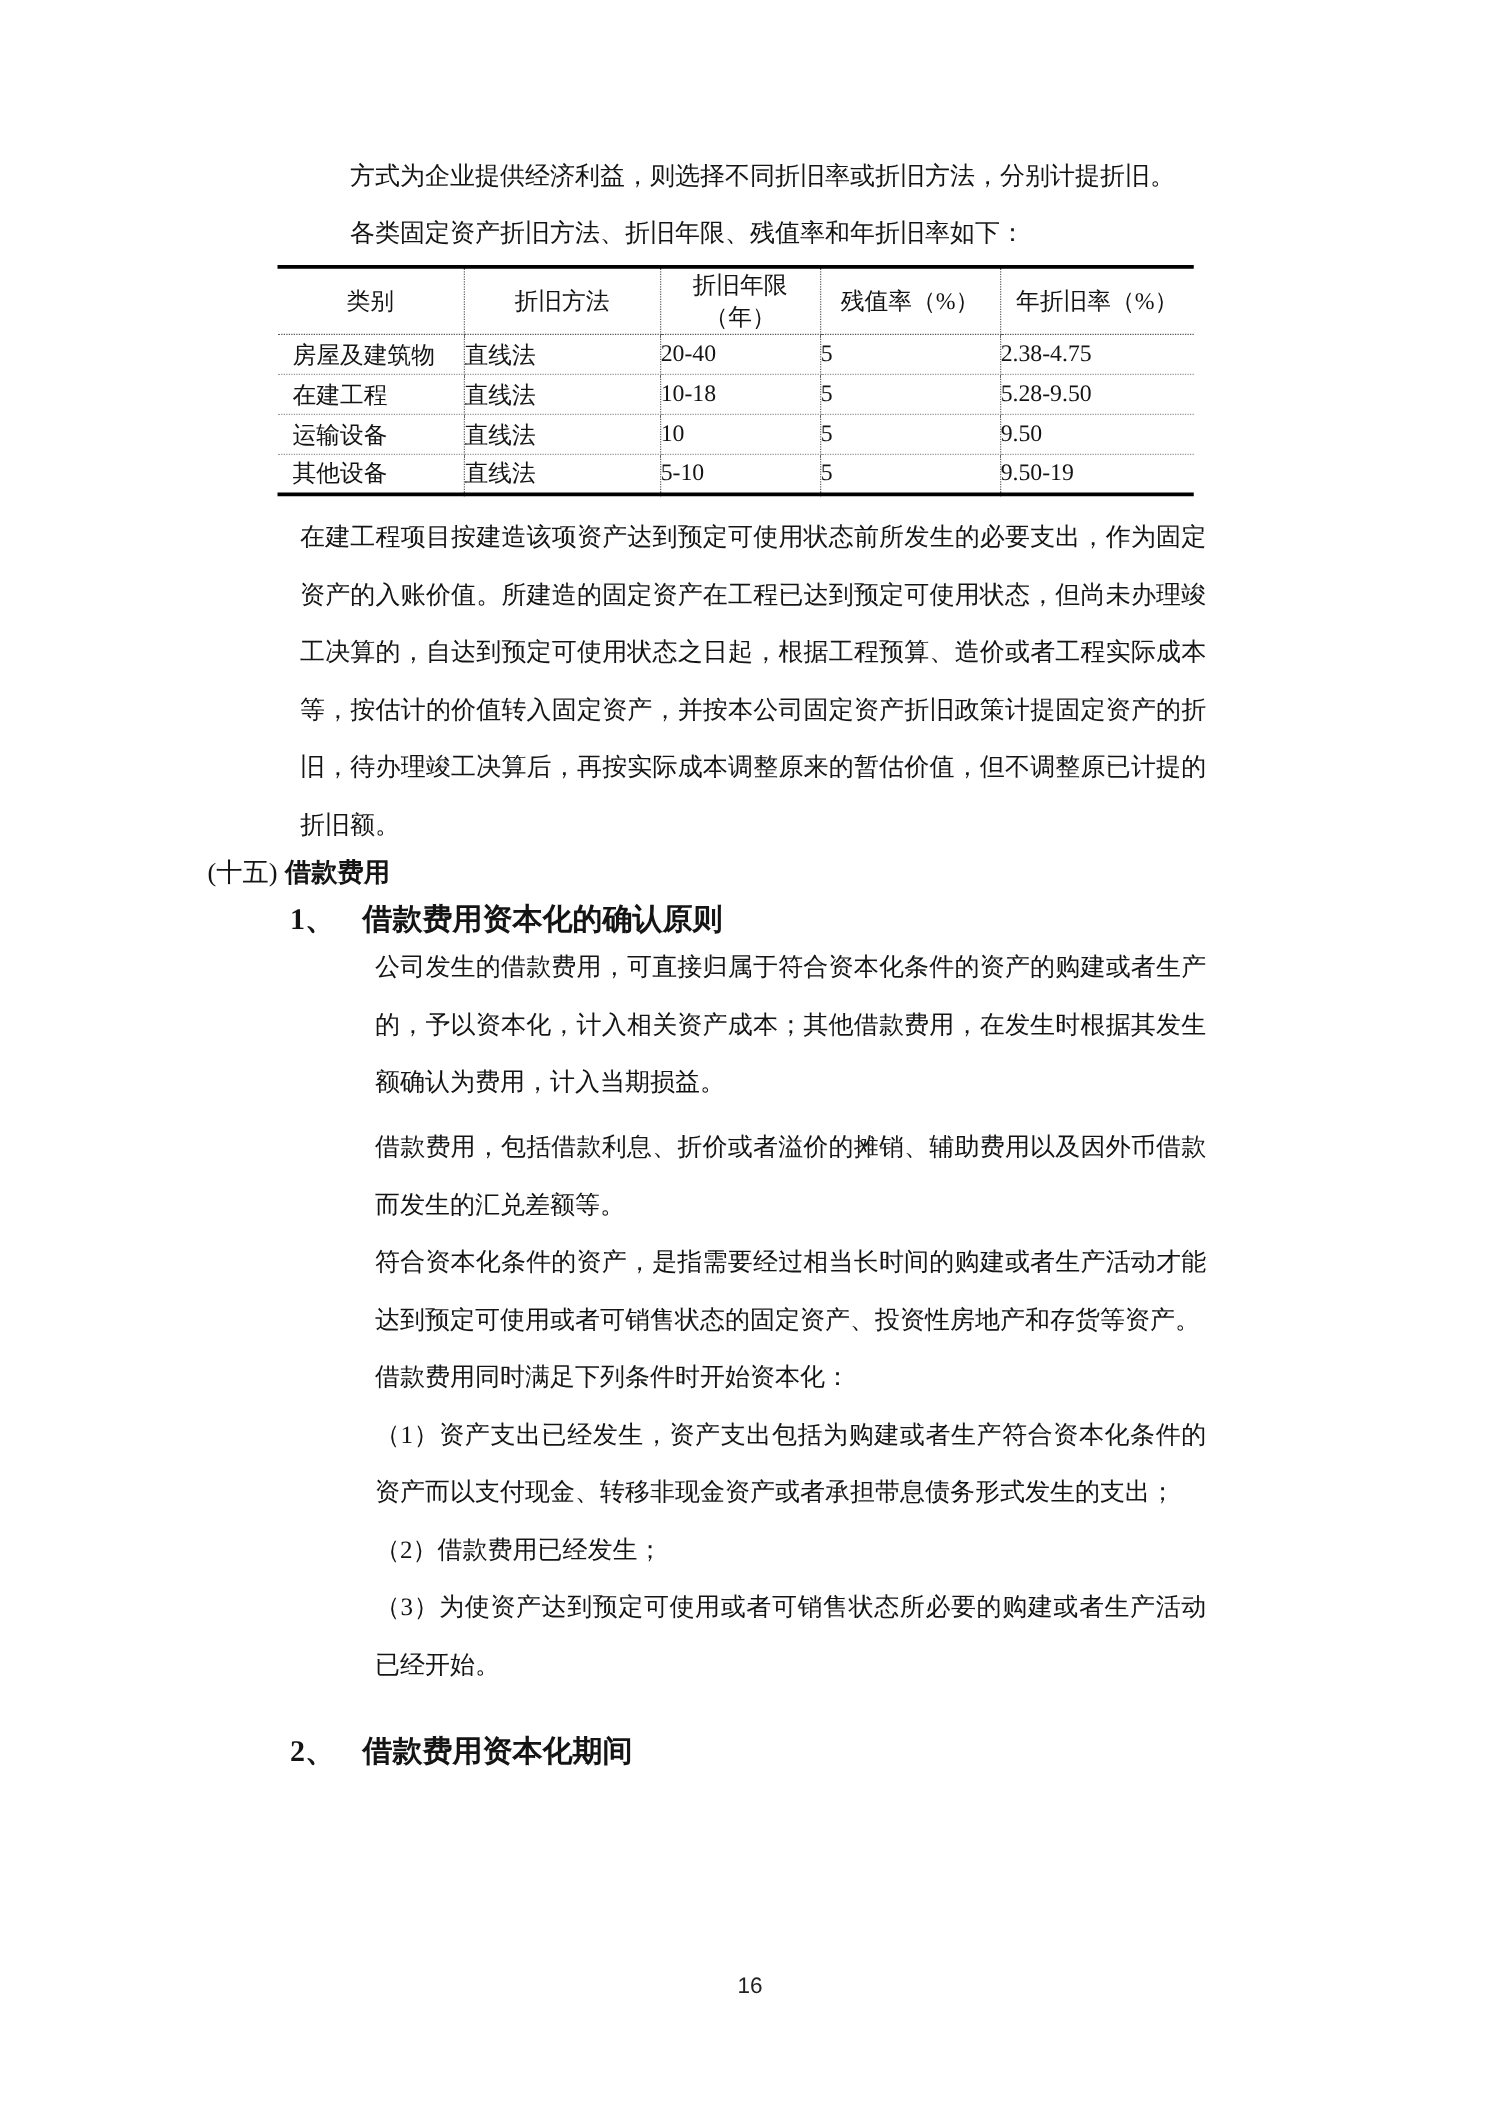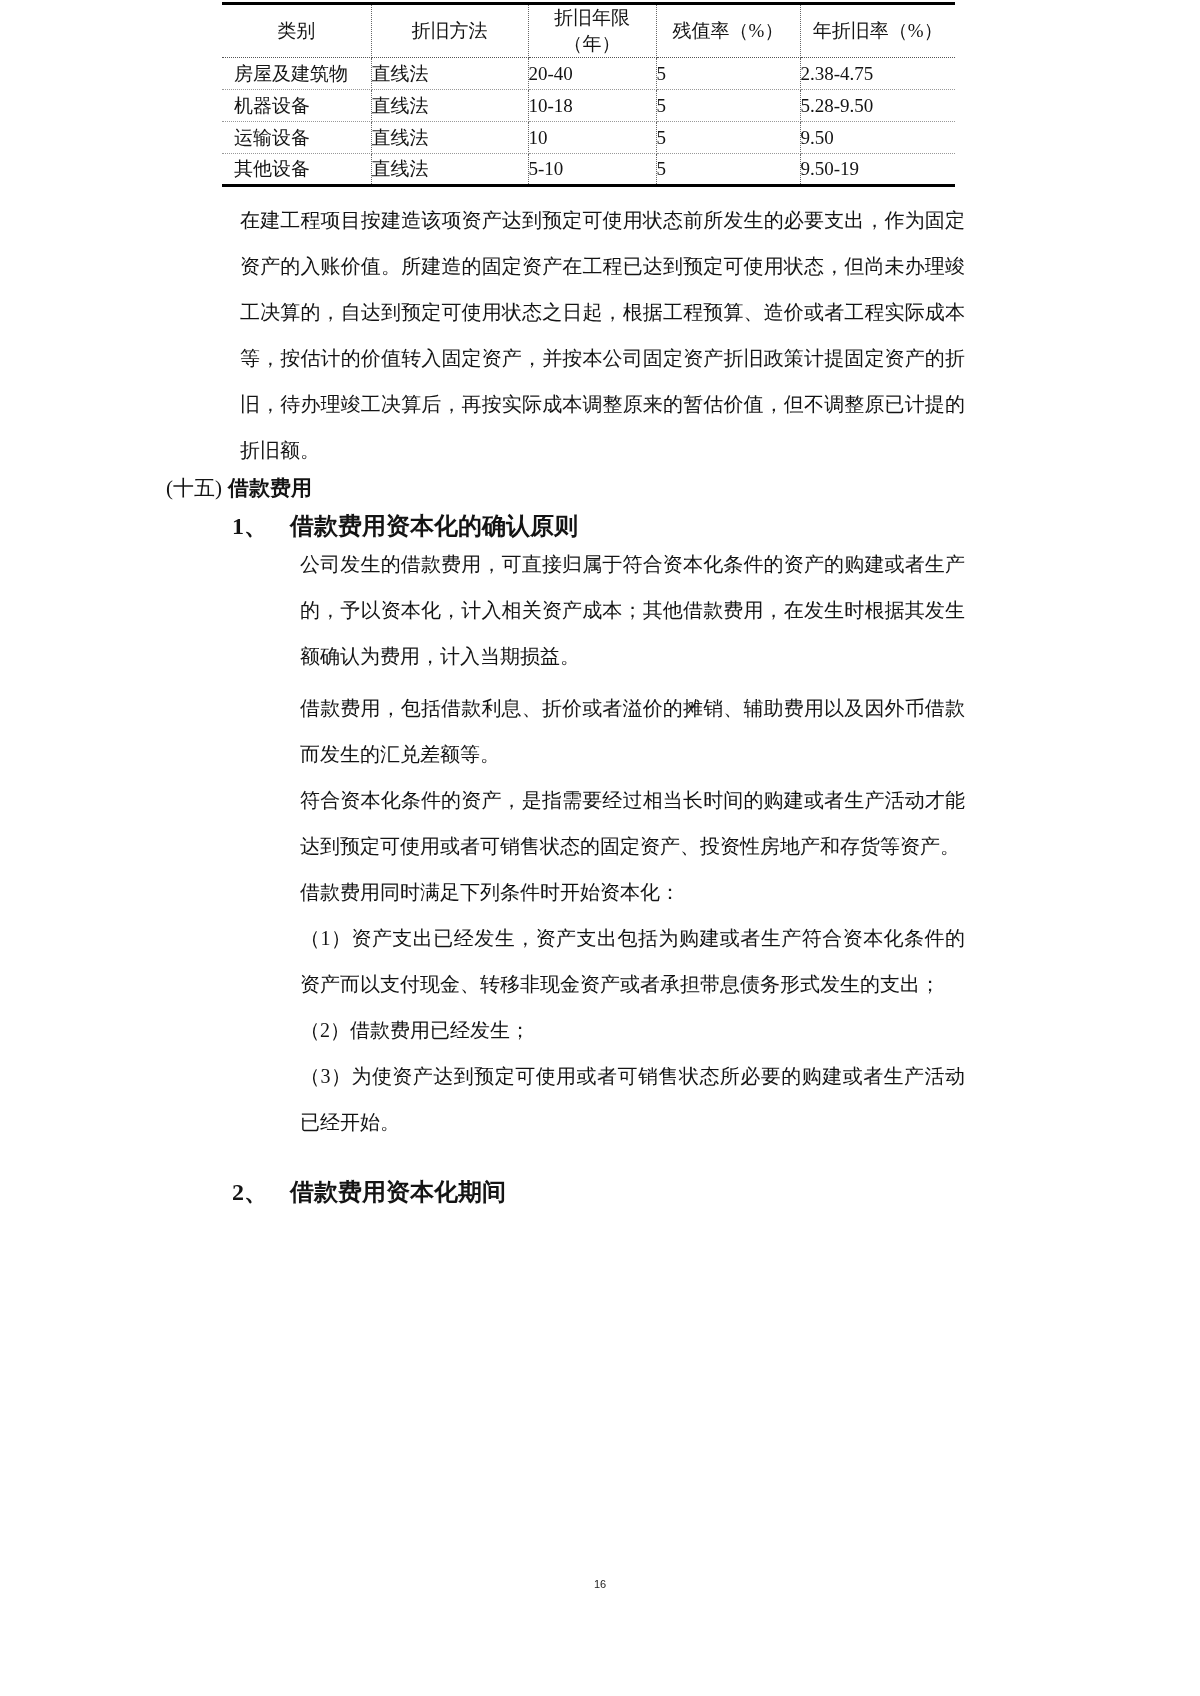--- a/index.html
+++ b/index.html
@@ -83,29 +83,33 @@
   .sub-heading.two { margin-top: 32px; }
   .sub-num { display: inline-block; width: 58px; }
 
   .page-number {
     position: absolute;
     top: 1578px;
     left: 0;
     width: 100%;
     text-align: center;
     font-family: "Liberation Sans", "DejaVu Sans", sans-serif;
-    font-size: 11px;
+    font-size: 18px;
     color: #222;
   }
 </style>
 </head>
 <body>
 
 <div class="page">
 
+  <div class="intro">
+    <div class="line">方式为企业提供经济利益，则选择不同折旧率或折旧方法，分别计提折旧。</div>
+    <div class="line">各类固定资产折旧方法、折旧年限、残值率和年折旧率如下：</div>
+  </div>
 
   <table class="dep-table">
     <colgroup>
       <col class="c0">
         <col class="c1">
         <col class="c2">
         <col class="c3">
         <col class="c4">
     </colgroup>
     <thead>
@@ -119,21 +123,21 @@
     </thead>
     <tbody>
       <tr>
         <td class="cat">房屋及建筑物</td>
         <td>直线法</td>
         <td>20-40</td>
         <td>5</td>
         <td>2.38-4.75</td>
       </tr>
       <tr>
-        <td class="cat">机器设备</td>
+        <td class="cat">在建工程</td>
         <td>直线法</td>
         <td>10-18</td>
         <td>5</td>
         <td>5.28-9.50</td>
       </tr>
       <tr>
         <td class="cat">运输设备</td>
         <td>直线法</td>
         <td>10</td>
         <td>5</td>

